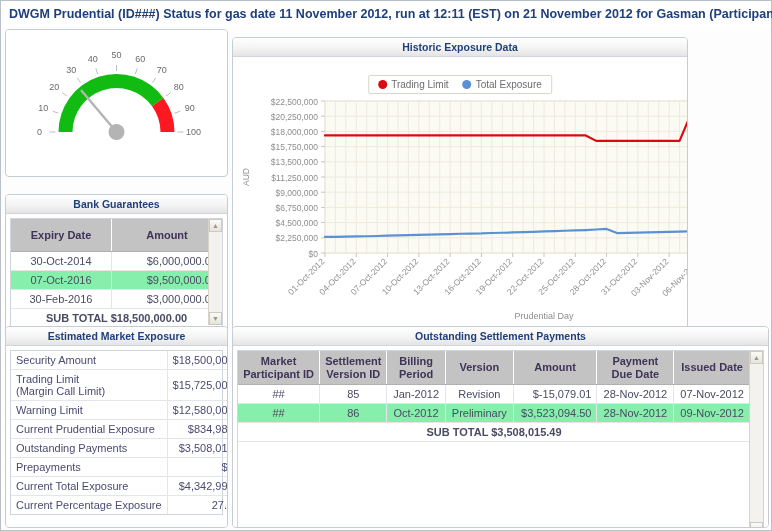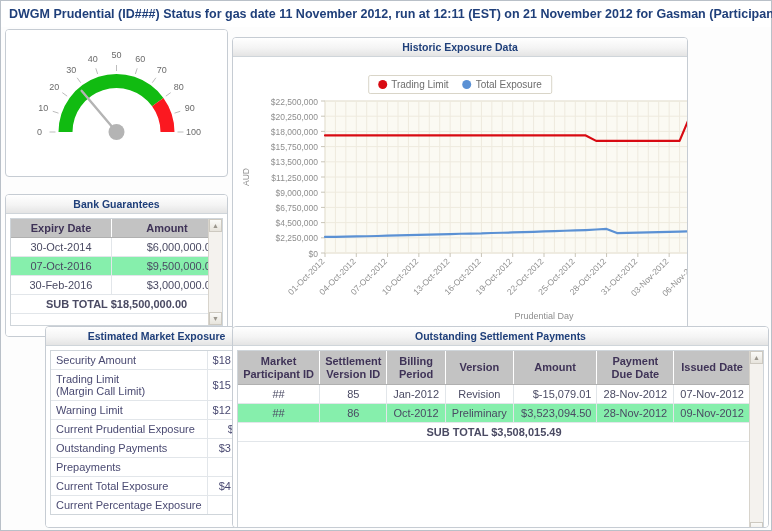--- a/index.html
+++ b/index.html
@@ -47,21 +47,21 @@
   .gauge-wrap{position:relative;width:100%;height:100%;}
   .gauge-svg{position:absolute;left:50%;top:4px;transform:translateX(-50%);}
 
   
   table.grid{border-collapse:collapse;width:100%;font-size:11px;}
   table.grid th{
     background:#c3c3c3;
     color:#3f3357;
     font-weight:bold;
     font-size:11px;
-    padding:3px 4px;
+    padding:10px 4px;
     text-align:center;
     border-right:1px solid #ffffff;
     border-bottom:1px solid #b0b0b0;
     white-space:nowrap;
   }
   table.grid th:last-child{border-right:none;}
   table.grid td{
     padding:3px 5px;
     border-bottom:1px solid #e2e6ea;
     color:#4a4a63;
@@ -88,21 +88,21 @@
   .vscroll .sbtn{
     height:13px;width:13px;box-sizing:border-box;
     background:linear-gradient(to bottom,#fafaf8,#e7e4dc);
     border:1px solid #cdc9c0;
     display:flex;align-items:center;justify-content:center;
     color:#9a968d;font-size:7px;line-height:1;
   }
   .vscroll .sbtn.bottom{position:absolute;bottom:0;left:0;}
 
   
-  #eme-panel{left:4px;top:325px;width:223px;height:202px;margin-left:40px;}
+  #eme-panel{left:4px;top:325px;width:223px;height:202px;}
   #eme-panel .tblbox{margin:4px;border:1px solid #cfd5da;}
   #eme-panel table.grid td{
     border-right:1px solid #e2e6ea;border-bottom:1px solid #e2e6ea;
     color:#4a4a72;padding:3px 5px;
   }
   #eme-panel table.grid tr:last-child td{border-bottom:none;}
   #eme-panel table.grid td:last-child{border-right:none;}
 
   
   #chart-panel{left:231px;top:36px;width:456px;height:294px;}

